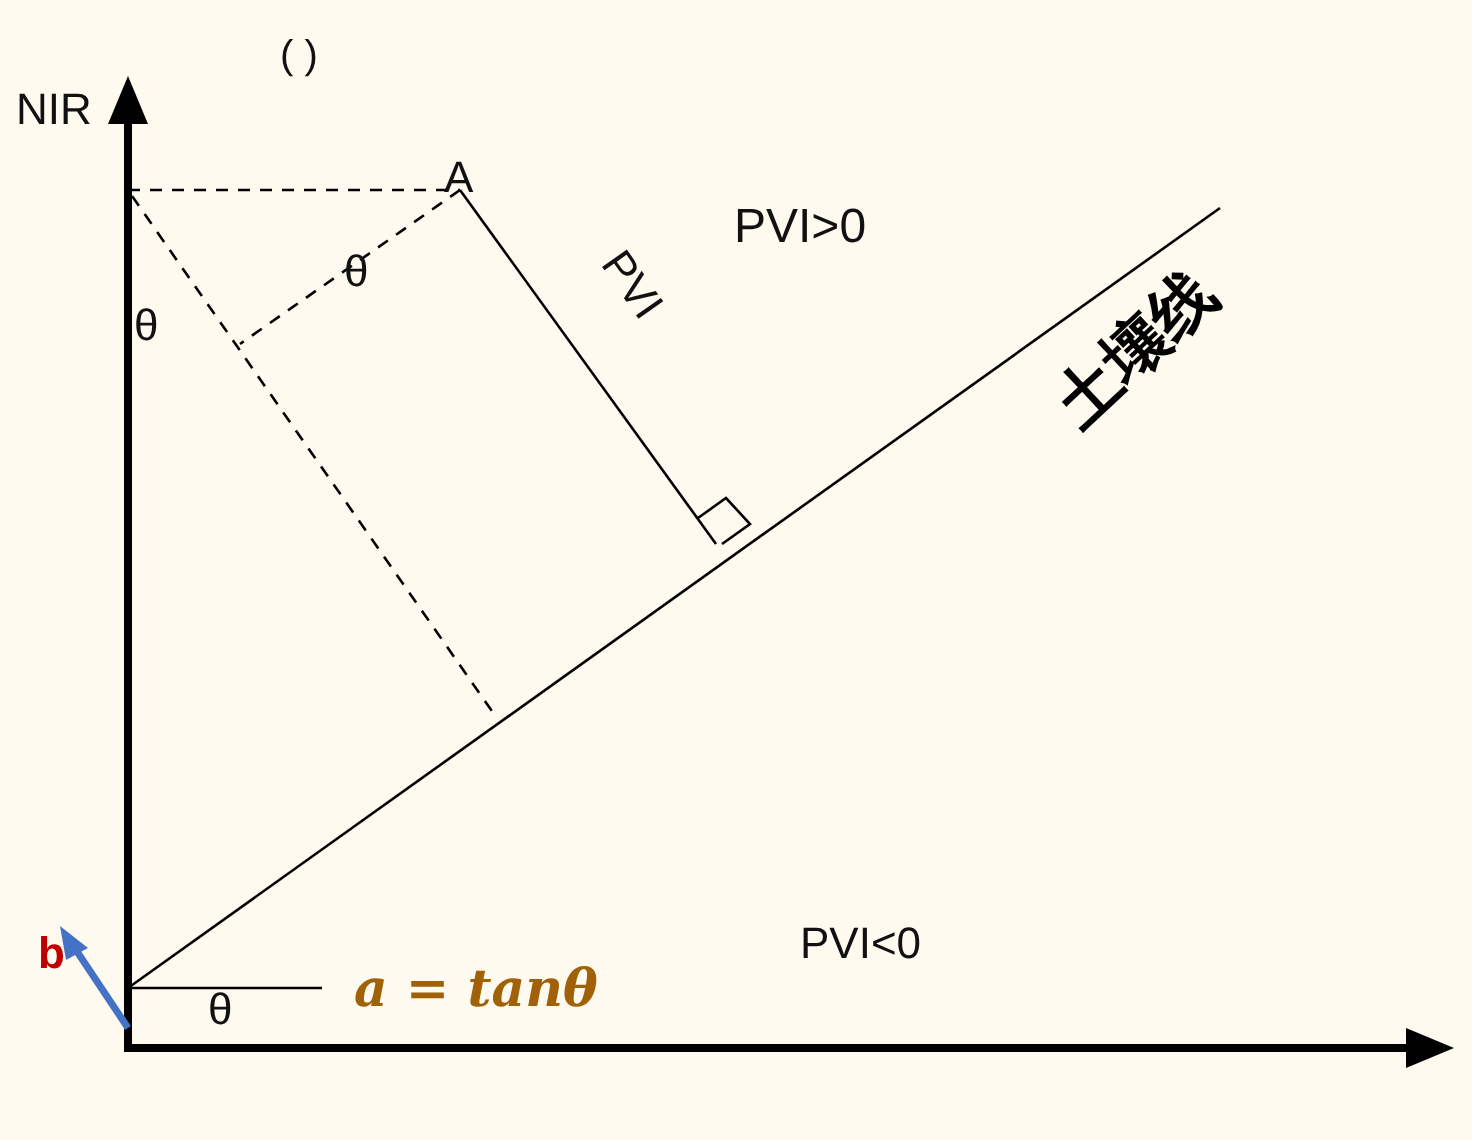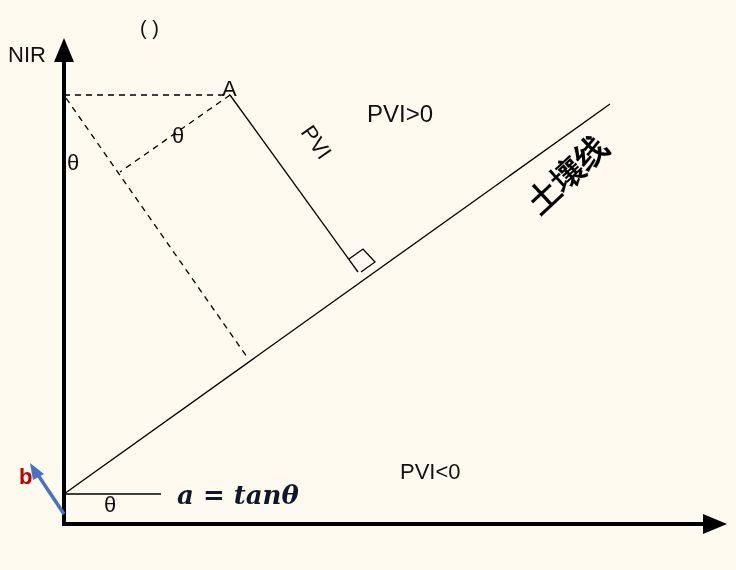--- a/index.html
+++ b/index.html
@@ -59,15 +59,15 @@
 
 <div class="lbl" style="left:222px; top:45px; font-size:22px;">A</div>
 
 <div class="lbl" style="left:367px; top:69px; font-size:24px;">PVI&gt;0</div>
 <div class="lbl" style="left:400px; top:428px; font-size:22px;">PVI&lt;0</div>
 
 <div class="lbl" style="left:172px; top:92px; font-size:22px;">θ</div>
 <div class="lbl" style="left:67px; top:119px; font-size:22px;">θ</div>
 <div class="lbl" style="left:104px; top:461px; font-size:22px;">θ</div>
 
-<div class="lbl" style="left:177px; top:449px; font-size:26px; font-weight:bold; font-style:italic; color:#0f172a; font-family:'DejaVu Serif','Liberation Serif',serif;">a = tanθ</div>
+<div class="lbl" style="left:177px; top:449px; font-size:26px; font-weight:bold; font-style:italic; color:#a16207; font-family:'DejaVu Serif','Liberation Serif',serif;">a = tanθ</div>
 
 <div class="lbl" style="left:19px; top:433px; font-size:22px; font-weight:bold; color:#c00000;">b</div>
 
 </body></html>

